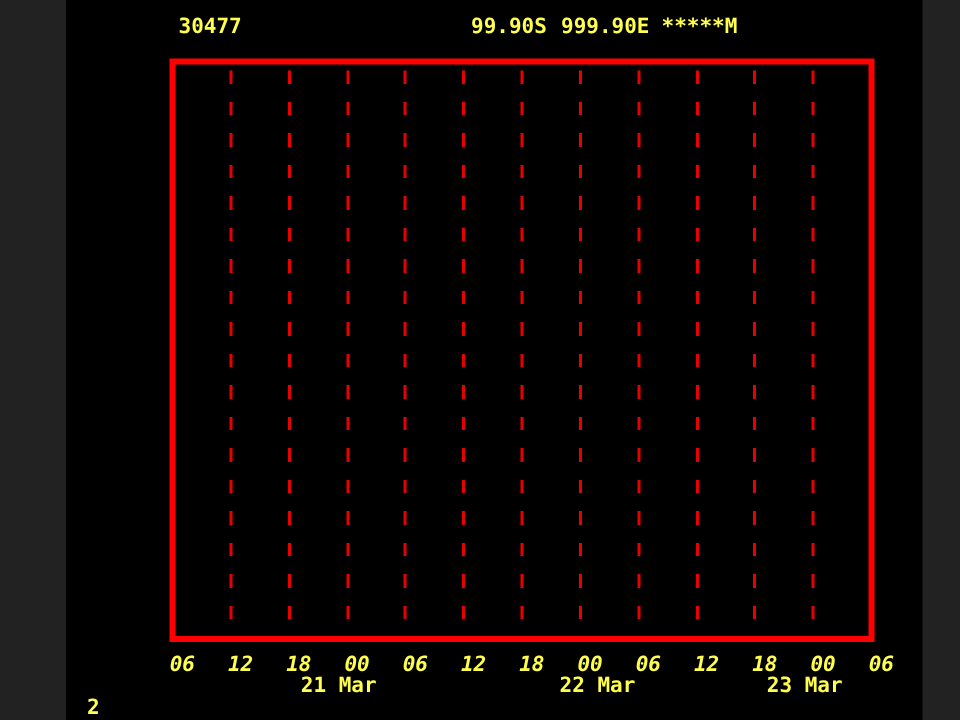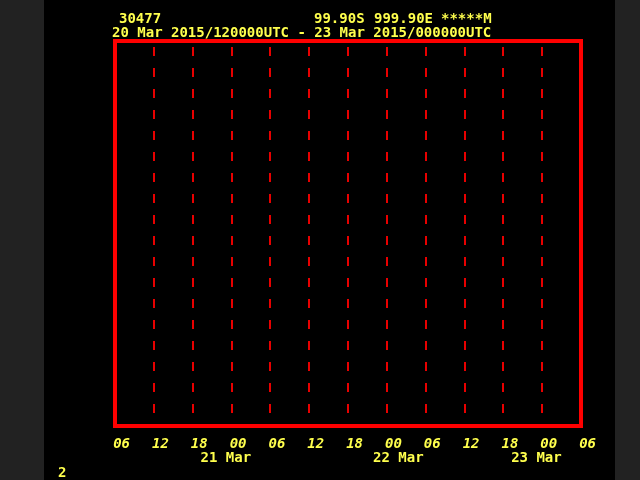--- a/index.html
+++ b/index.html
@@ -55,21 +55,20 @@
 </head>
 <body>
 
 <div class="screen">
 
   <span class="abs" style="left:75px;top:11px;">30477</span>
   <span class="abs" style="left:270px;top:11px;">99.90S</span>
   <span class="abs" style="left:330px;top:11px;">999.90E</span>
   <span class="abs" style="left:397px;top:11px;">*****M</span>
 
-  <span class="abs" style="left:68px;top:25px;">20 Mar 2015/120000UTC - 23 Mar 2015/000000UTC</span>
 
   <div class="frame"></div>
 
   <div id="gridlines">
       <div class="gridline" style="left: 108.833px;"></div>
       <div class="gridline" style="left: 147.667px;"></div>
       <div class="gridline" style="left: 186.5px;"></div>
       <div class="gridline" style="left: 225.333px;"></div>
       <div class="gridline" style="left: 264.167px;"></div>
       <div class="gridline" style="left: 303px;"></div>

